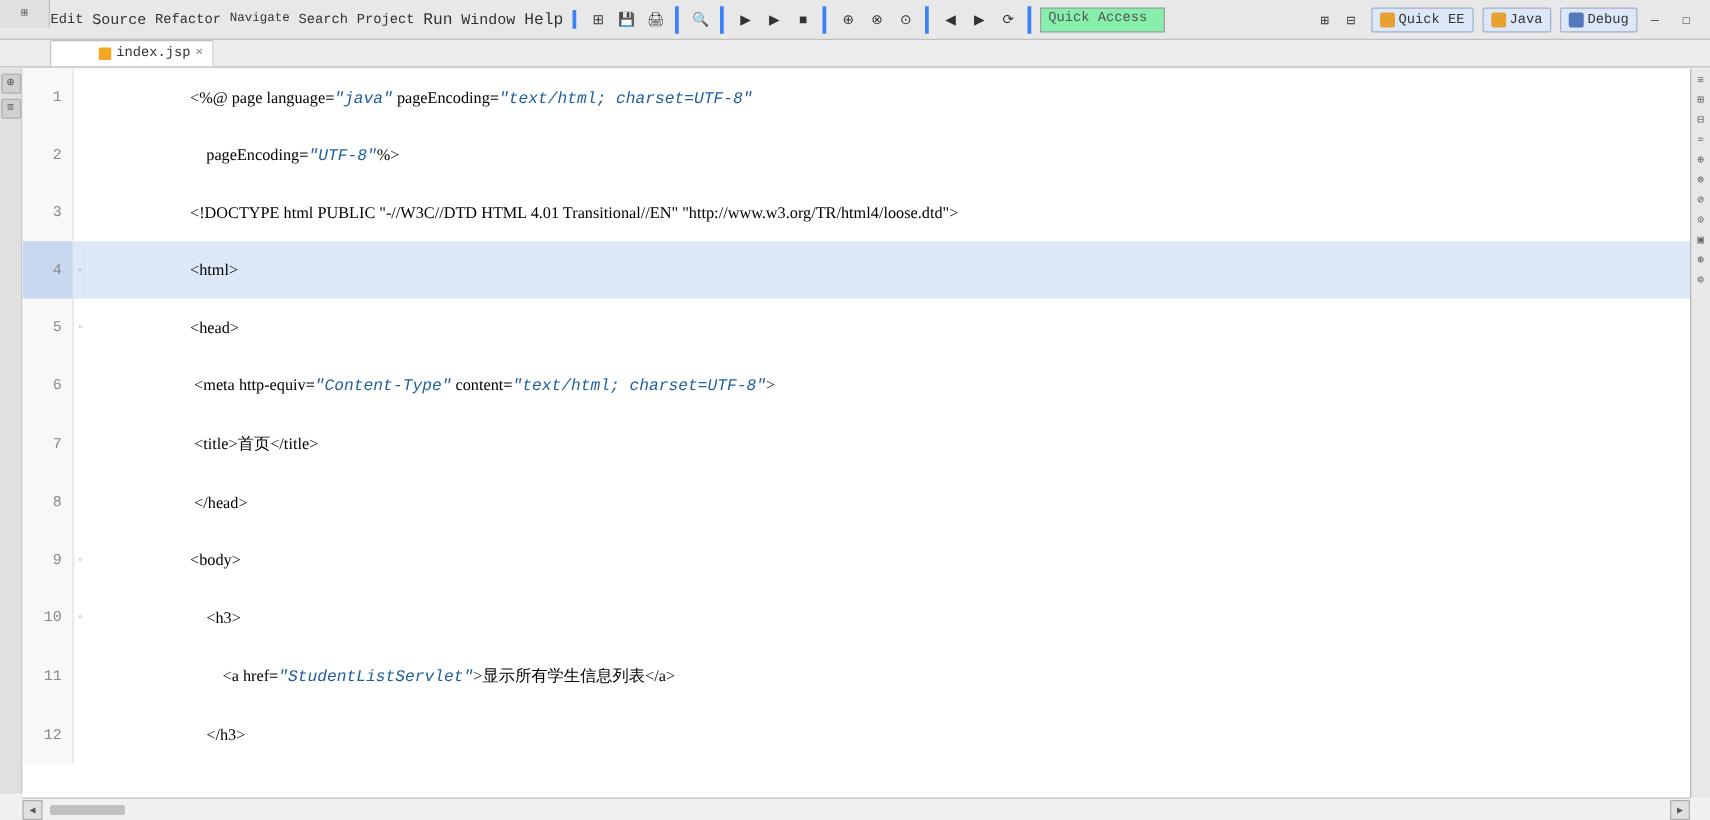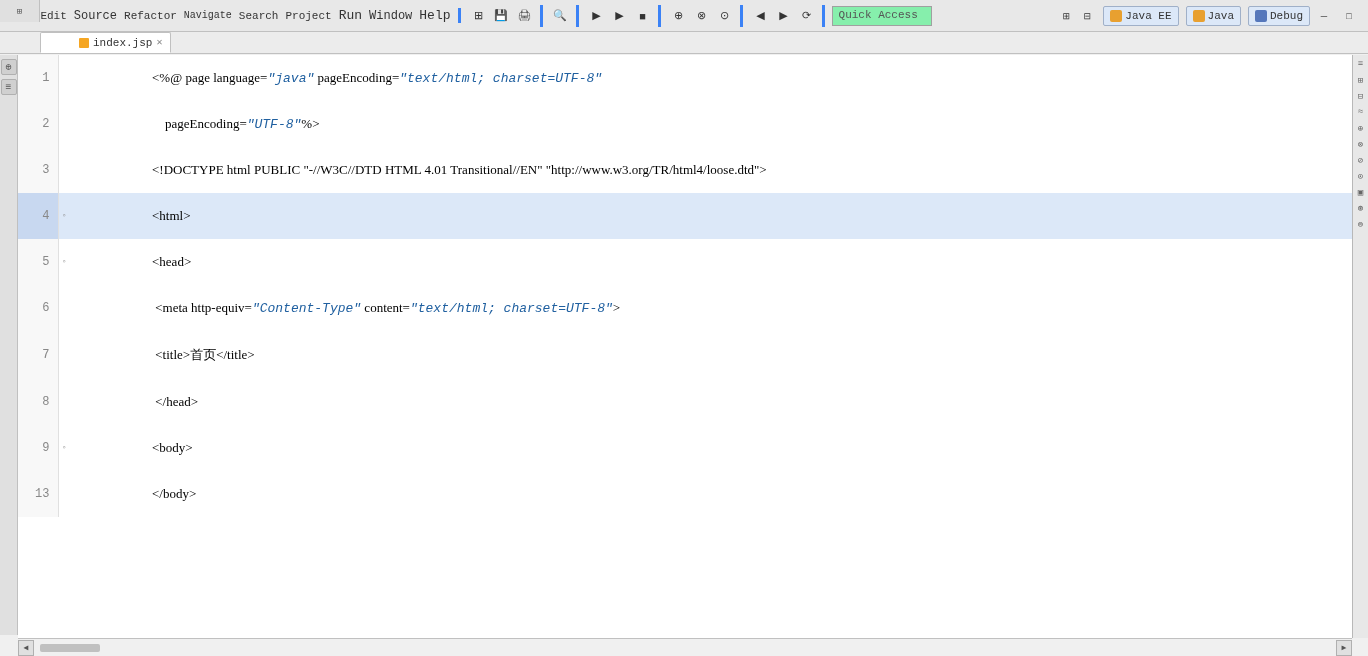--- a/index.html
+++ b/index.html
@@ -327,21 +327,21 @@
     <span>Quick Access</span>
   </div>
 
   <div style="flex:1"></div>
 
   <div style="display:flex;align-items:center;gap:3px;margin-right:4px;">
     <button class="toolbar-btn" style="width:18px;height:18px;font-size:9px;">⊞</button>
     <button class="toolbar-btn" style="width:18px;height:18px;font-size:9px;">⊟</button>
     <div class="perspective-btn">
       <span style="width:12px;height:12px;background:#e8a030;border-radius:2px;display:inline-block;"></span>
-      <span>Java EE</span>
+      <span>Quick EE</span>
     </div>
     <div class="perspective-btn">
       <span style="width:12px;height:12px;background:#e8a030;border-radius:2px;display:inline-block;"></span>
       <span>Java</span>
     </div>
     <div class="perspective-btn">
       <span style="width:12px;height:12px;background:#5577bb;border-radius:2px;display:inline-block;"></span>
       <span>Debug</span>
     </div>
     <button class="toolbar-btn" style="font-size:9px;">─</button>
@@ -435,30 +435,44 @@
       </div>
 
       <div class="code-line">
         <span class="line-num">9</span>
         <span class="fold-indicator" style="color:#888;cursor:pointer;">◦</span>
         <span class="code-text">
           <span class="text-black">&lt;body&gt;</span>
         </span>
       </div>
 
-
-
-
-      <div class="code-line">
-        <span class="line-num">13</span>
-        <span class="fold-indicator"></span>
-        <span class="code-text">
-          <span class="text-black">&lt;/body&gt;</span>
-        </span>
-      </div>
+      <div class="code-line">
+        <span class="line-num">10</span>
+        <span class="fold-indicator" style="color:#888;cursor:pointer;">◦</span>
+        <span class="code-text">
+          <span class="text-black">    &lt;h3&gt;</span>
+        </span>
+      </div>
+
+      <div class="code-line">
+        <span class="line-num">11</span>
+        <span class="fold-indicator"></span>
+        <span class="code-text">
+          <span class="text-black">        &lt;a href=</span><span class="str-dq">"StudentListServlet"</span><span class="text-black">&gt;显示所有学生信息列表&lt;/a&gt;</span>
+        </span>
+      </div>
+
+      <div class="code-line">
+        <span class="line-num">12</span>
+        <span class="fold-indicator"></span>
+        <span class="code-text">
+          <span class="text-black">    &lt;/h3&gt;</span>
+        </span>
+      </div>
+
 
     </div>
   </div>
 </div>
 
 <div id="minimap">
   <div class="minimap-icon" title="Outline">≡</div>
   <div class="minimap-icon" title="Tasks">⊞</div>
   <div class="minimap-icon" title="Bookmarks">⊟</div>
   <div class="minimap-icon" title="Diff">≈</div>

